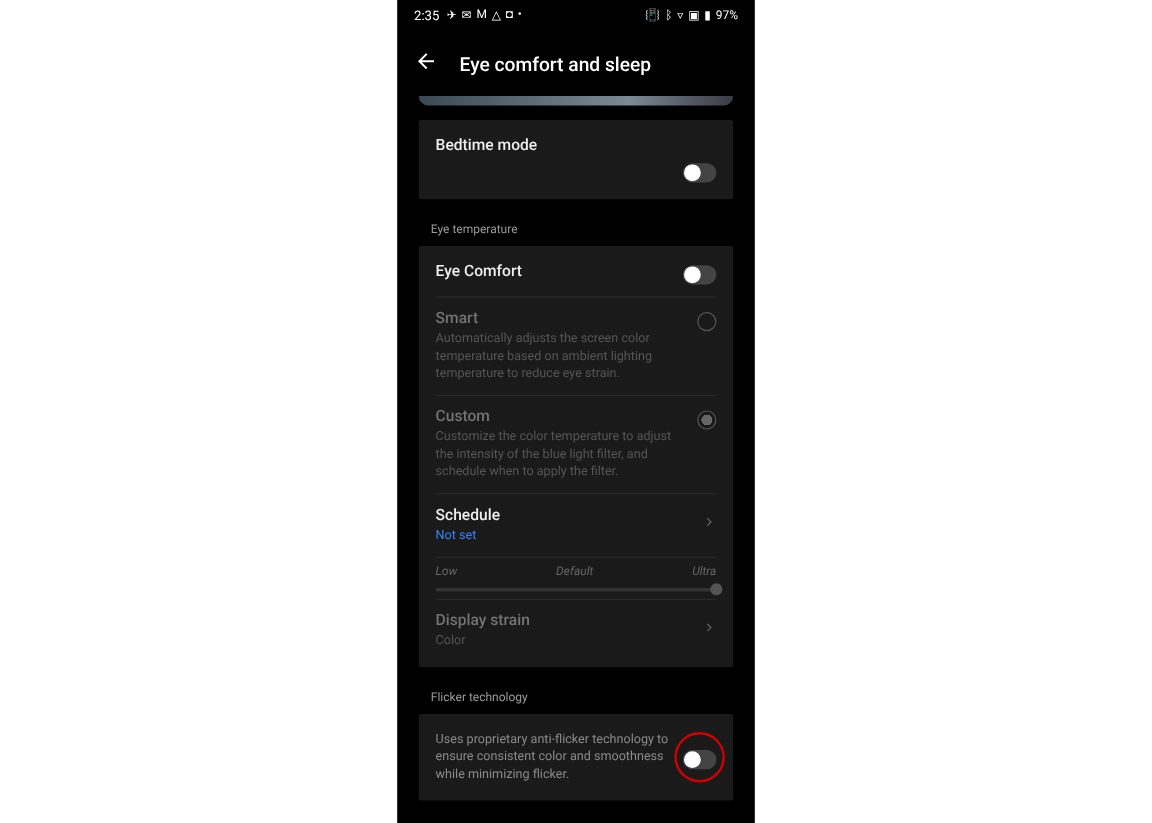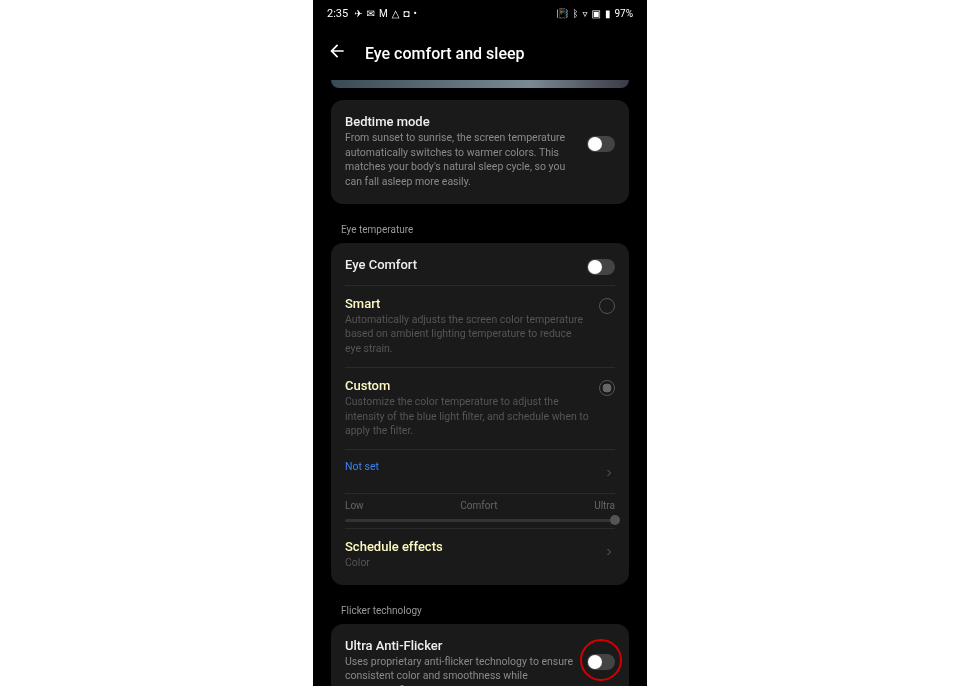--- a/index.html
+++ b/index.html
@@ -7,21 +7,21 @@
     background: #fff;
     font-family: -apple-system, BlinkMacSystemFont, "Segoe UI", Roboto, sans-serif;
     display: flex;
     justify-content: center;
     align-items: flex-start;
     height: 686px;
     width: 960px;
     overflow: hidden;
   }
   .phone {
-    width: 334px;
+    width: 298px;
     height: 686px;
     background: #000;
     color: #e8e8e8;
     position: relative;
     overflow: hidden;
   }
   .status-bar {
     height: 26px;
     display: flex;
     justify-content: space-between;
@@ -45,40 +45,40 @@
   .appbar-title { font-size: 16px; font-weight: 500; color: #fff; }
   .content { padding: 0 18px 20px 18px; }
   .preview-strip {
     height: 8px;
     background: linear-gradient(90deg,#3a4a55,#5a6a75,#7a8a95,#3a3a45);
     border-radius: 0 0 10px 10px;
     margin-bottom: 12px;
   }
   .card {
     background: #1a1a1a;
-    border-radius: 12px;
+    border-radius: 2px;
     padding: 14px;
     margin-bottom: 14px;
   }
   .section-label {
     font-size: 10px;
     color: #9a9a9a;
     padding: 6px 10px 8px 10px;
   }
   .row {
     display: flex;
     align-items: flex-start;
     justify-content: space-between;
     gap: 10px;
     padding: 10px 0;
   }
   .row.divider { border-top: 1px solid #2a2a2a; }
   .row-text { flex: 1; }
   .row-title { font-size: 13px; color: #eee; font-weight: 500; margin-bottom: 2px;}
-  .row-title.dim { color: #fef9c3; }
+  .row-title.dim { color: #737373; }
   .row-sub { font-size: 10.5px; color: #8a8a8a; line-height: 1.4; }
   .row-sub.dim { color: #555; }
   .row-sub.blue { color: #3b82f6; }
   .toggle {
     width: 28px; height: 16px;
     background: #444;
     border-radius: 8px;
     position: relative;
     flex-shrink: 0;
     margin-top: 2px;
@@ -101,20 +101,21 @@
   .radio.filled { border-color:#555; background: radial-gradient(circle,#666 45%, transparent 46%);}
   .chevron { flex-shrink:0; margin-top:4px;}
   .chevron svg { width: 12px; height: 12px; stroke: #666; fill:none; stroke-width:2;}
   .slider-area { padding: 6px 0 0 0; }
   .slider-labels {
     display: flex;
     justify-content: space-between;
     font-size: 10px;
     color: #666;
     margin-bottom: 3px;
+    font-style: italic;
   }
   .slider-track {
     height: 3px;
     background: #333;
     border-radius: 2px;
     position: relative;
     margin: 8px 0 6px 0;
   }
   .slider-thumb {
     position: absolute;
@@ -171,21 +172,20 @@
   </div>
 
   <div class="content">
 
     <div class="preview-strip"></div>
 
     <div class="card">
       <div class="row" style="padding:0">
         <div class="row-text">
           <div class="row-title">Bedtime mode</div>
-          <div class="row-sub">From sunset to sunrise, the screen temperature automatically switches to warmer colors. This matches your body's natural sleep cycle, so you can fall asleep more easily.</div>
         </div>
         <div class="toggle" style="margin-top:22px"></div>
       </div>
     </div>
 
     <div class="section-label">Eye temperature</div>
 
     <div class="card card-tight">
 
       <div class="row">
@@ -206,60 +206,60 @@
       <div class="row divider">
         <div class="row-text">
           <div class="row-title dim">Custom</div>
           <div class="row-sub dim">Customize the color temperature to adjust the intensity of the blue light filter, and schedule when to apply the filter.</div>
         </div>
         <div class="radio filled"></div>
       </div>
 
       <div class="row divider">
         <div class="row-text">
+          <div class="row-title">Schedule</div>
           <div class="row-sub blue">Not set</div>
         </div>
         <span class="chevron">
           <svg viewBox="0 0 24 24">
               <polyline points="9 6 15 12 9 18"></polyline>
             </svg>
         </span>
       </div>
 
       <div class="slider-area divider row" style="display:block">
         <div class="slider-labels">
           <span>Low</span>
-          <span>Comfort</span>
+          <span>Default</span>
           <span>Ultra</span>
         </div>
         <div class="slider-track">
           <div class="slider-thumb"></div>
         </div>
       </div>
 
       <div class="row divider">
         <div class="row-text">
-          <div class="row-title dim">Schedule effects</div>
+          <div class="row-title dim">Display strain</div>
           <div class="row-sub dim">Color</div>
         </div>
         <span class="chevron">
           <svg viewBox="0 0 24 24">
               <polyline points="9 6 15 12 9 18"></polyline>
             </svg>
         </span>
       </div>
 
     </div>
 
     <div class="section-label">Flicker technology</div>
 
     <div class="card ultra-card">
       <div class="row" style="padding:0">
         <div class="row-text">
-          <div class="row-title">Ultra Anti-Flicker</div>
           <div class="row-sub">Uses proprietary anti-flicker technology to ensure consistent color and smoothness while minimizing flicker.</div>
         </div>
         <div style="position:relative;margin-top:14px">
           <div class="toggle"></div>
           <div class="highlight-ring" style="left:-7px;top:-13px"></div>
         </div>
       </div>
     </div>
 
   </div>

